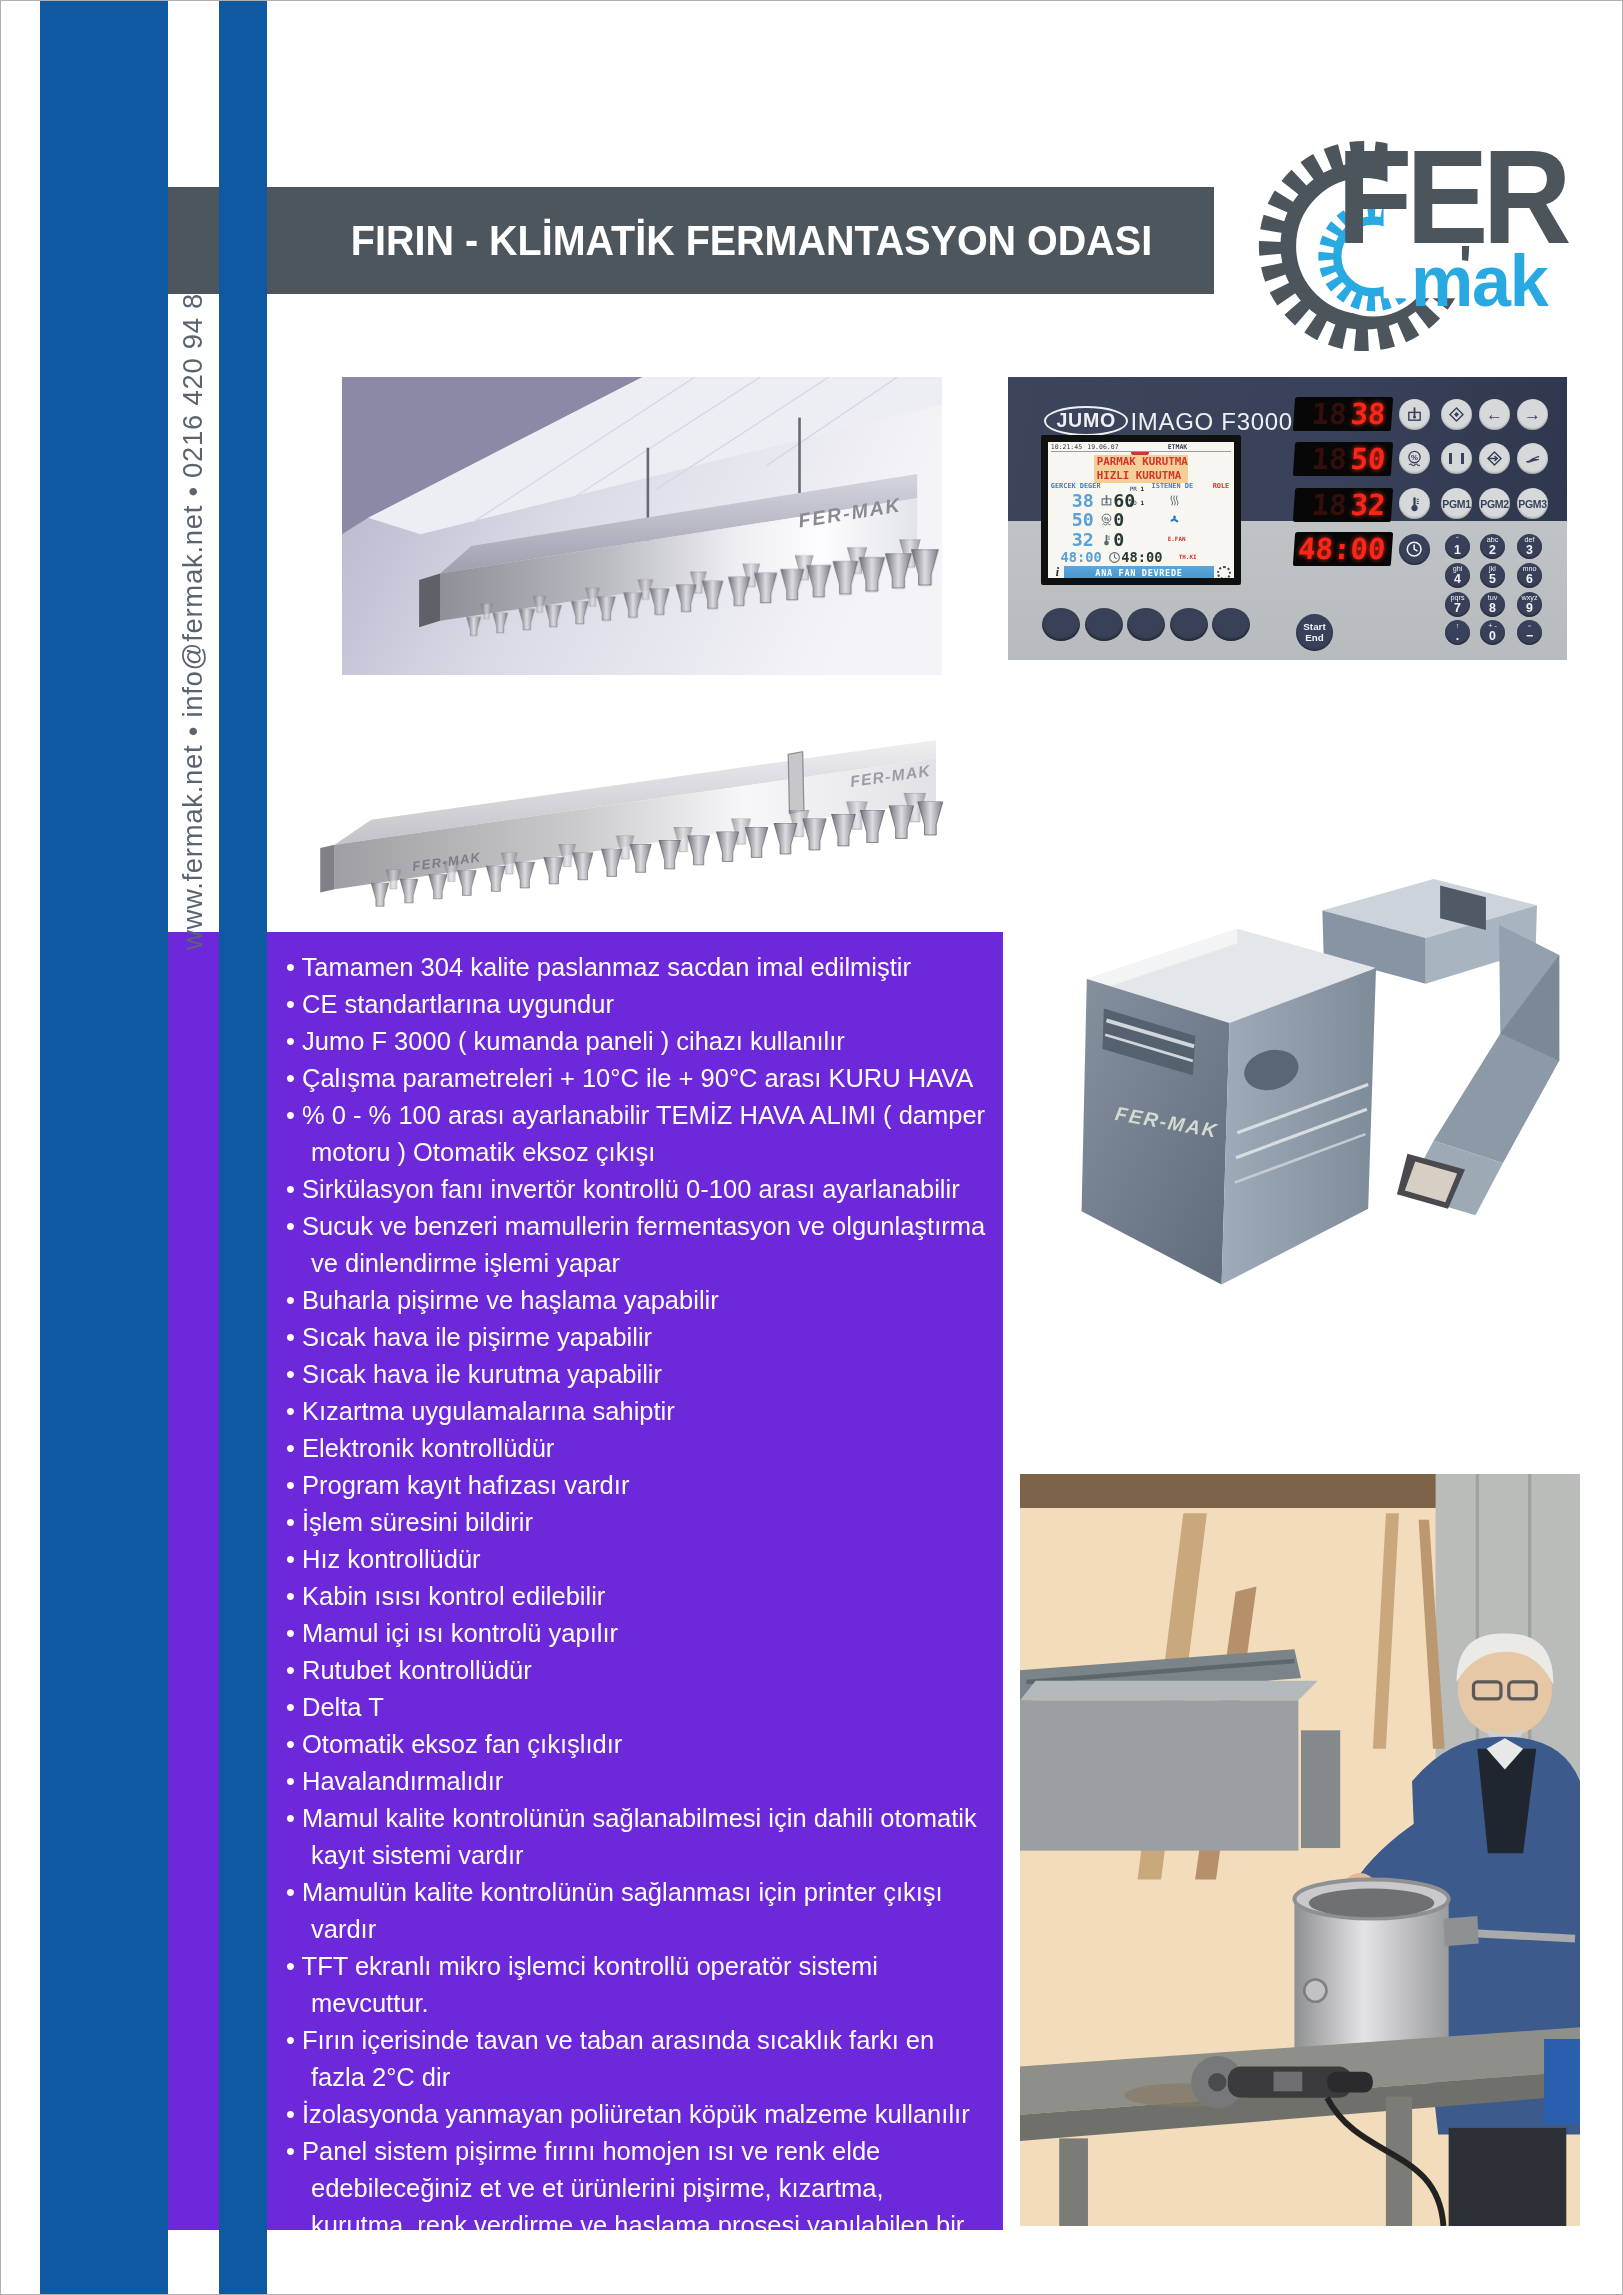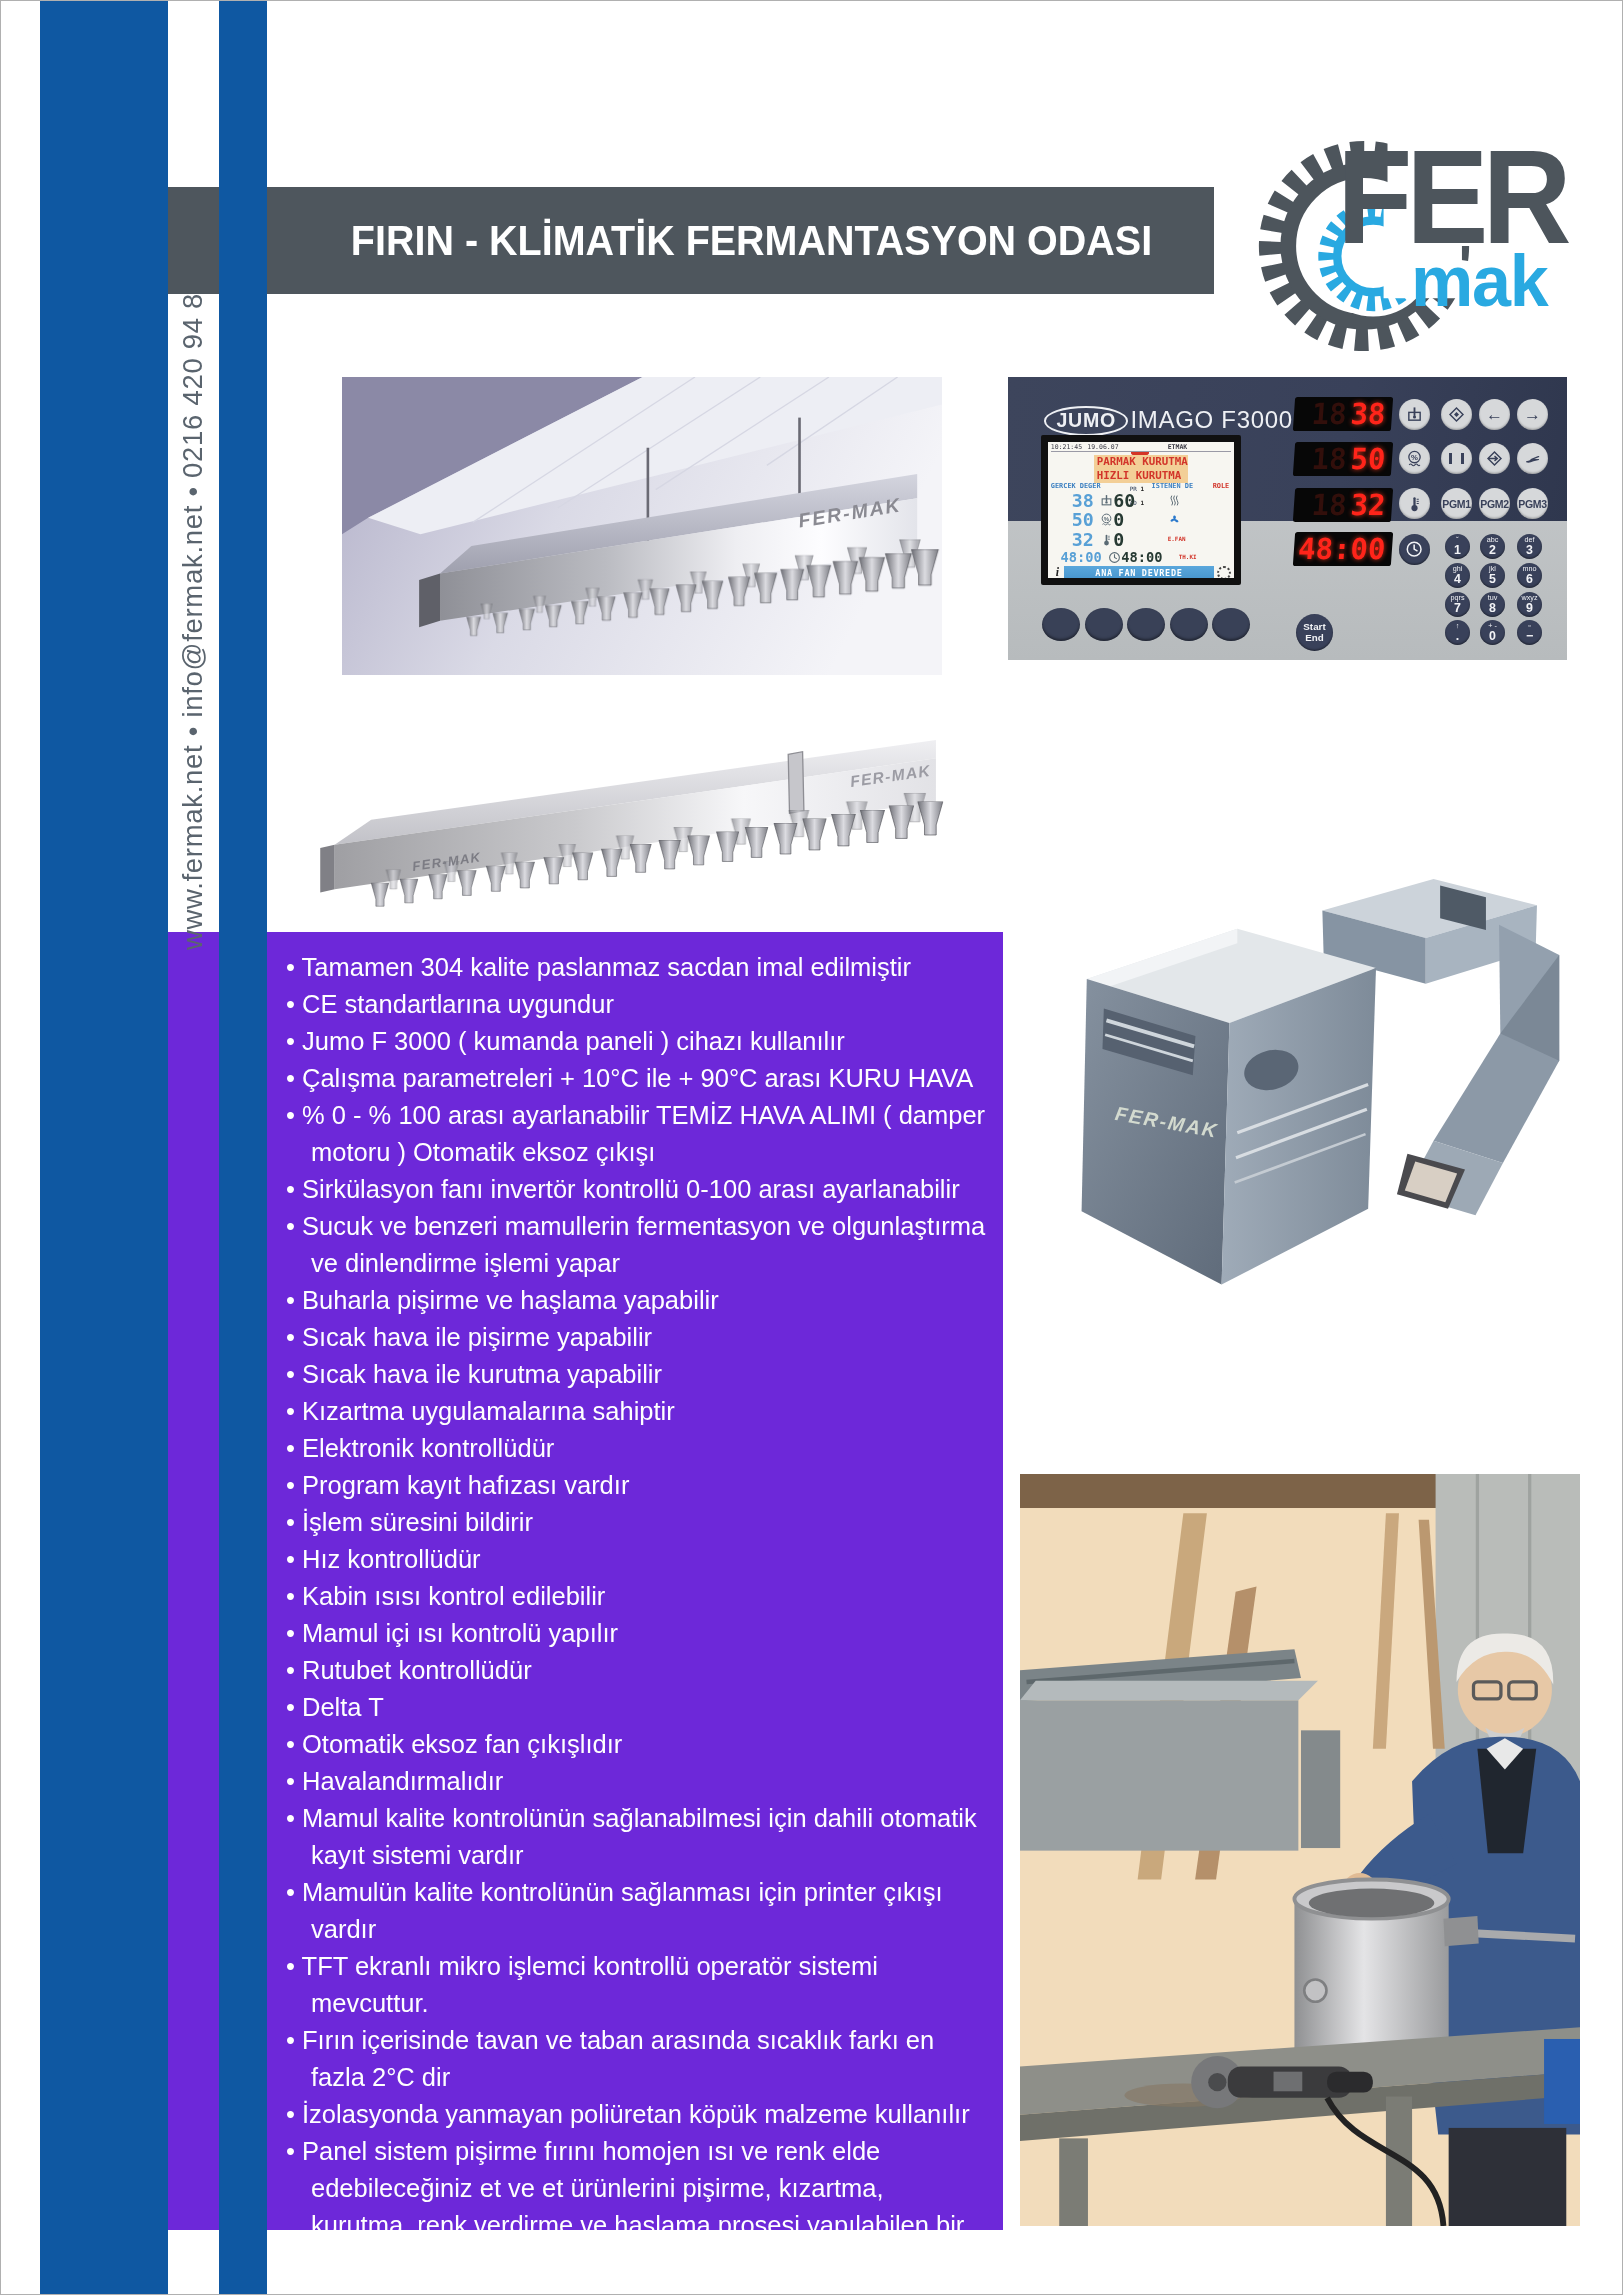--- a/index.html
+++ b/index.html
@@ -67,21 +67,21 @@
 
   
   .panel{
     position:absolute;left:1007px;top:376px;width:559px;height:283px;z-index:3;
     background:linear-gradient(#c9ccce,#b7bbbd);overflow:hidden;
   }
   .panel-top{
     position:absolute;left:0;top:0;width:100%;height:144px;
     background:linear-gradient(100deg,#3d455c 0%,#39415a 60%,#2f374e 100%);
   }
-  .brandline{position:absolute;left:36px;top:29px;display:flex;align-items:flex-start;gap:2px;color:#eef0f4;}
+  .brandline{position:absolute;left:36px;top:29px;display:flex;align-items:flex-end;gap:2px;color:#eef0f4;}
   .jumo-oval{
     border:2.6px solid #eef0f4;border-radius:50%;padding:1.3px 10.5px;
     font-size:19.6px;font-weight:bold;letter-spacing:0.7px;
   }
   .imago{font-size:24px;letter-spacing:0.7px;font-weight:400;}
 
   .led{
     position:absolute;width:98px;height:34px;background:#070707;border-radius:2.6px;
     color:#ff241a;font-family:"DejaVu Sans Mono", monospace;font-weight:bold;
     font-size:29px;display:flex;align-items:center;justify-content:flex-end;

